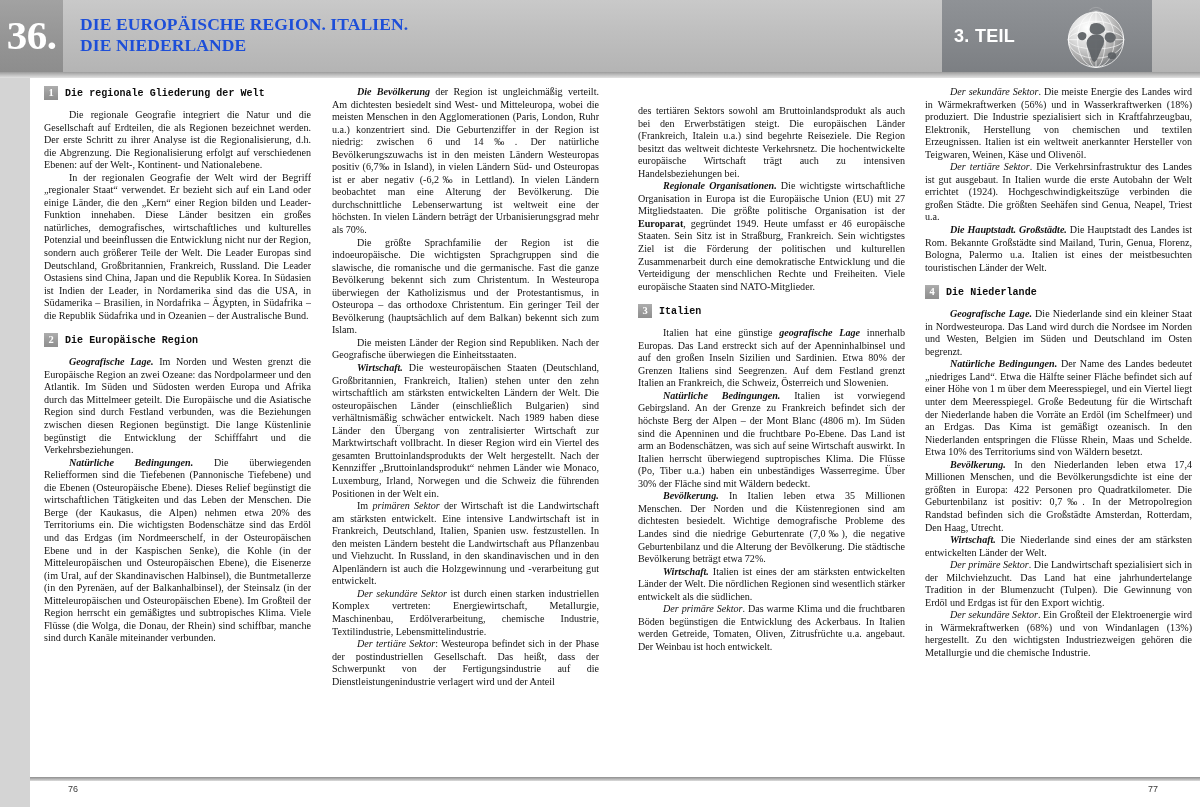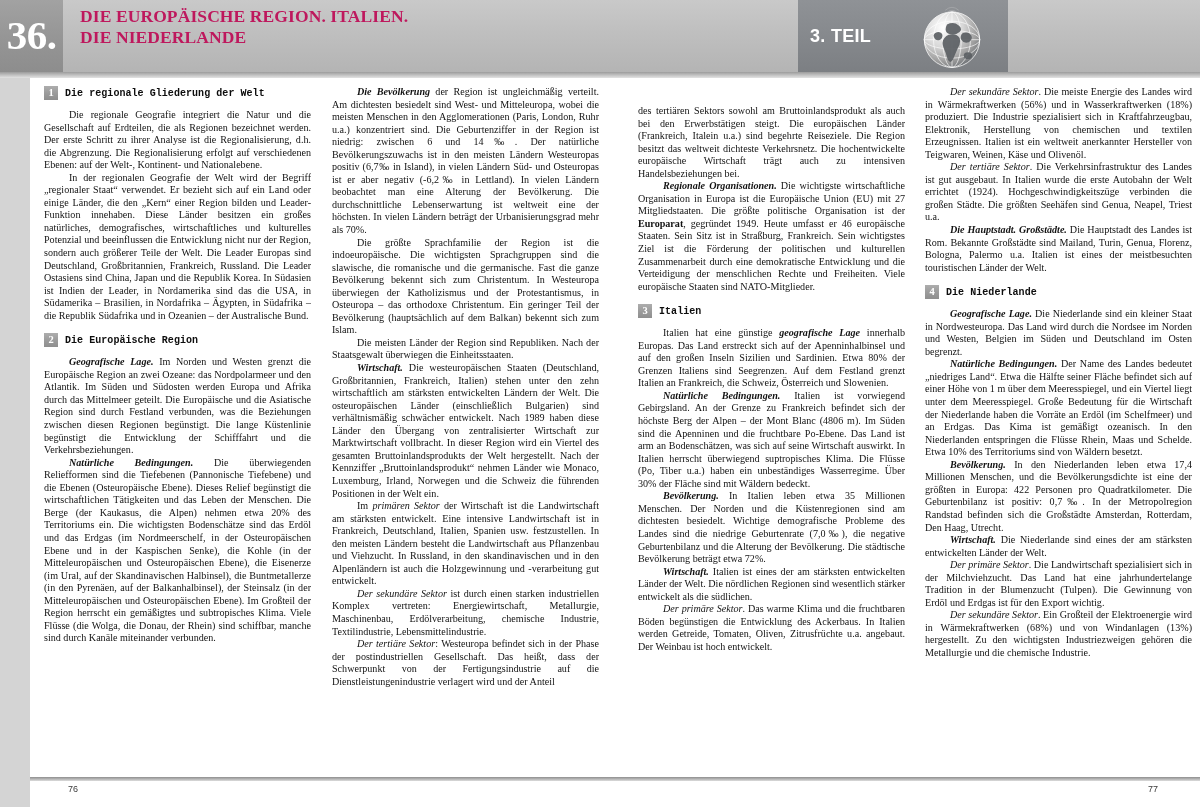--- a/index.html
+++ b/index.html
@@ -26,21 +26,21 @@
     top: 0;
     width: 30px;
     height: 807px;
     background: #d4d4d4;
   }
   
   .header {
     position: absolute;
     left: 0;
     top: 0;
-    width: 1008px;
+    width: 1152px;
     height: 72px;
   }
   .header-bg {
     position: absolute;
     left: 0;
     top: 0;
     width: 1200px;
     height: 72px;
     background: linear-gradient(to bottom, #c9c9c9 0%, #bfbfbf 45%, #b4b4b4 100%);
   }
@@ -60,23 +60,23 @@
     font-family: "Liberation Serif", "DejaVu Serif", serif;
     font-weight: bold;
     font-size: 41px;
     letter-spacing: -0.5px;
     line-height: 1;
     margin-top: -2px;
   }
   .header-title {
     position: absolute;
     left: 80px;
-    top: 6px;
+    top: 14px;
     width: 700px;
-    color: #be185d;
+    color: #1d4ed8;
     font-family: "Liberation Serif", "DejaVu Serif", serif;
     font-weight: bold;
     font-size: 17.5px;
     line-height: 21px;
     letter-spacing: 0.1px;
   }
   .header-title span { display: block; }
   .teil-box {
     position: absolute;
     right: 0;
@@ -273,21 +273,21 @@
         <span class="sec-num">2</span>
         <span class="sec-title">Die Europäische Region</span>
       </div>
       <p class="para"><span class="lead">Geografische Lage.</span><span> Im Norden und Westen grenzt die Europäische Region an zwei Ozeane: das Nordpolarmeer und den Atlantik. Im Süden und Südosten werden Europa und Afrika durch das Mittelmeer geteilt. Die Europäische und die Asiatische Region sind durch Festland verbunden, was die Beziehungen zwischen diesen Regionen begünstigt. Die lange Küstenlinie begünstigt die Entwicklung der Schifffahrt und die Verkehrsbeziehungen.</span></p>
       <p class="para"><span class="lead">Natürliche Bedingungen.</span><span> Die überwiegenden Reliefformen sind die Tiefebenen (Pannonische Tiefebene) und die Ebenen (Osteuropäische Ebene). Dieses Relief begünstigt die wirtschaftlichen Tätigkeiten und das Leben der Menschen. Die Berge (der Kaukasus, die Alpen) nehmen etwa 20% des Territoriums ein. Die wichtigsten Bodenschätze sind das Erdöl und das Erdgas (im Nordmeerschelf, in der Osteuropäischen Ebene und in der Kaspischen Senke), die Kohle (in der Mitteleuropäischen und Osteuropäischen Ebene), die Eisenerze (im Ural, auf der Skandinavischen Halbinsel), die Buntmetallerze (in den Pyrenäen, auf der Balkanhalbinsel), der Steinsalz (in der Mitteleuropäischen und Osteuropäischen Ebene). Im Großteil der Region herrscht ein gemäßigtes und subtropisches Klima. Viele Flüsse (die Wolga, die Donau, der Rhein) sind schiffbar, manche sind durch Kanäle miteinander verbunden.</span></p>
     </div>
 
     <div class="col col-2">
       <p class="para"><span class="lead">Die Bevölkerung</span><span> der Region ist ungleichmäßig verteilt. Am dichtesten besiedelt sind West- und Mitteleuropa, wobei die meisten Menschen in den Agglomerationen (Paris, London, Ruhr u.a.) konzentriert sind. Die Geburtenziffer in der Region ist niedrig: zwischen 6 und 14‰. Der natürliche Bevölkerungszuwachs ist in den meisten Ländern Westeuropas positiv (6,7‰ in Island), in vielen Ländern Süd- und Osteuropas ist er aber negativ (-6,2‰ in Lettland). In vielen Ländern beobachtet man eine Alterung der Bevölkerung. Die durchschnittliche Lebenserwartung ist weltweit eine der höchsten. In vielen Ländern beträgt der Urbanisierungsgrad mehr als 70%.</span></p>
       <p class="para">Die größte Sprachfamilie der Region ist die indoeuropäische. Die wichtigsten Sprachgruppen sind die slawische, die romanische und die germanische. Fast die ganze Bevölkerung bekennt sich zum Christentum. In Westeuropa überwiegen der Katholizismus und der Protestantismus, in Osteuropa – das orthodoxe Christentum. Ein geringer Teil der Bevölkerung (hauptsächlich auf dem Balkan) bekennt sich zum Islam.</p>
-      <p class="para">Die meisten Länder der Region sind Republiken. Nach der Staatsgewalt überwiegen die Einheitsstaaten.</p>
+      <p class="para">Die meisten Länder der Region sind Republiken. Nach der Geografische überwiegen die Einheitsstaaten.</p>
       <p class="para"><span class="lead">Wirtschaft.</span><span> Die westeuropäischen Staaten (Deutschland, Großbritannien, Frankreich, Italien) stehen unter den zehn wirtschaftlich am stärksten entwickelten Ländern der Welt. Die osteuropäischen Länder (einschließlich Bulgarien) sind verhältnismäßig schwächer entwickelt. Nach 1989 haben diese Länder den Übergang von zentralisierter Wirtschaft zur Marktwirtschaft vollbracht. In dieser Region wird ein Viertel des gesamten Bruttoinlandsprodukts der Welt hergestellt. Nach der Kennziffer „Bruttoinlandsprodukt“ nehmen Länder wie Monaco, Luxemburg, Irland, Norwegen und die Schweiz die führenden Positionen in der Welt ein.</span></p>
       <p class="para"><span>Im </span><span class="lead-it">primären Sektor</span><span> der Wirtschaft ist die Landwirtschaft am stärksten entwickelt. Eine intensive Landwirtschaft ist in Frankreich, Deutschland, Italien, Spanien usw. festzustellen. In den meisten Ländern besteht die Landwirtschaft aus Pflanzenbau und Viehzucht. In Russland, in den skandinavischen und in den Alpenländern ist auch die Holzgewinnung und -verarbeitung gut entwickelt.</span></p>
       <p class="para"><span class="lead-it">Der sekundäre Sektor</span><span> ist durch einen starken industriellen Komplex vertreten: Energiewirtschaft, Metallurgie, Maschinenbau, Erdölverarbeitung, chemische Industrie, Textilindustrie, Lebensmittelindustrie.</span></p>
       <p class="para"><span class="lead-it">Der tertiäre Sektor</span><span>: Westeuropa befindet sich in der Phase der postindustriellen Gesellschaft. Das heißt, dass der Schwerpunkt von der Fertigungsindustrie auf die Dienstleistungenindustrie verlagert wird und der Anteil</span></p>
     </div>
 
     <div class="col col-3">
       <p class="para noindent">des tertiären Sektors sowohl am Bruttoinlandsprodukt als auch bei den Erwerbstätigen steigt. Die europäischen Länder (Frankreich, Italein u.a.) sind begehrte Reiseziele. Die Region besitzt das weltweit dichteste Verkehrsnetz. Die hochentwickelte europäische Wirtschaft trägt auch zu intensiven Handelsbeziehungen bei.</p>
       <p class="para"><span class="lead">Regionale Organisationen.</span><span> Die wichtigste wirtschaftliche Organisation in Europa ist die Europäische Union (EU) mit 27 Mitgliedstaaten. Die größte politische Organisation ist der </span><span class="bold">Europarat</span><span>, gegründet 1949. Heute umfasst er 46 europäische Staaten. Sein Sitz ist in Straßburg, Frankreich. Sein wichtigstes Ziel ist die Förderung der politischen und kulturellen Zusammenarbeit durch eine demokratische Entwicklung und die Verteidigung der menschlichen Rechte und Freiheiten. Viele europäische Staaten sind NATO-Mitglieder.</span></p>
 

